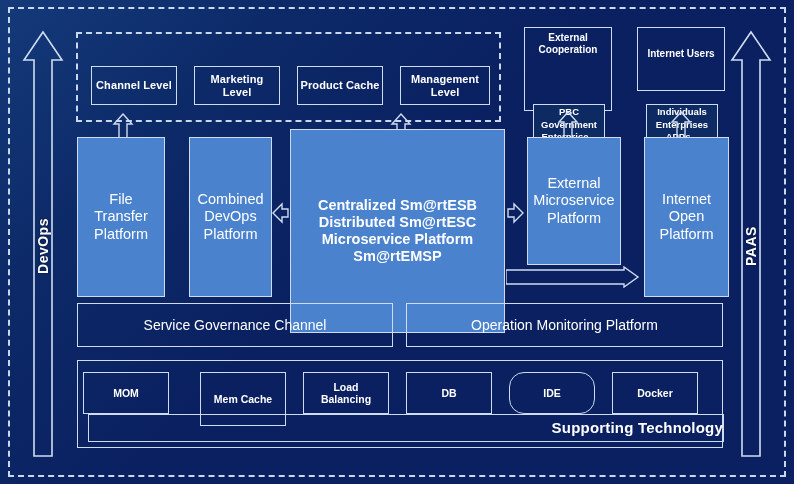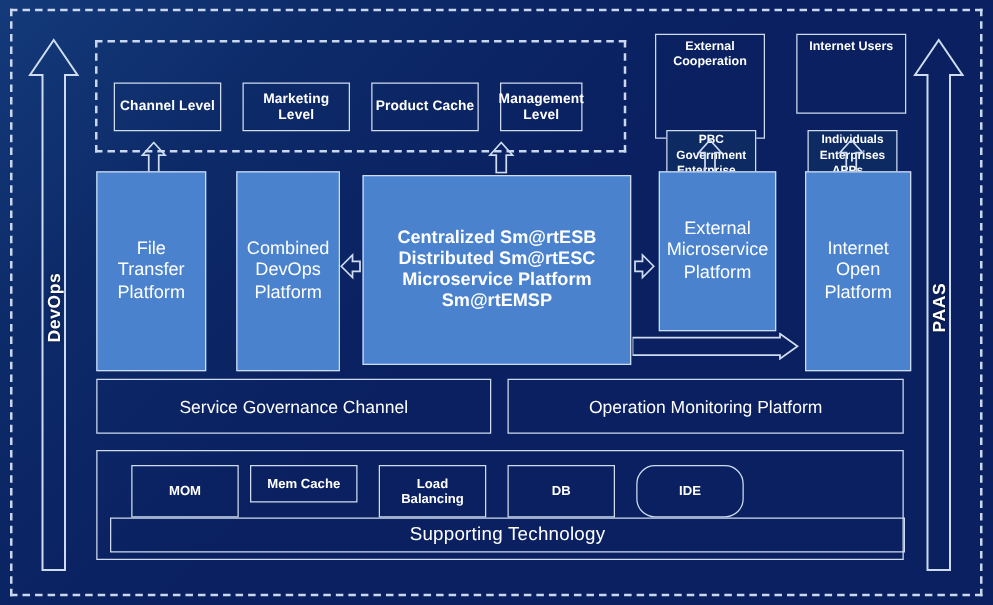--- a/index.html
+++ b/index.html
@@ -48,21 +48,21 @@
     border: 1.5px solid #cfdcf0;
     background: #0d2a63;
     margin-top: 40px;
   }
   .t-head   { font-weight: bold; font-size: 11px; letter-spacing: .1px; }
   .t-small  { font-size: 10px; font-weight: bold; }
   .t-plat   { font-size: 14.5px; font-weight: normal; }
   .t-esb    { font-size: 14.5px; font-weight: bold; }
   .t-gov    { font-size: 14px; font-weight: normal; }
   .t-tech   { font-size: 10.5px; font-weight: bold; }
-  .t-sup    { font-size: 15px; font-weight: normal; letter-spacing: .2px; }
+  .t-sup    { font-size: 15px; font-weight: bold; letter-spacing: .2px; justify-content: flex-end; }
   .t-tiny   { font-size: 9.5px; font-weight: bold; line-height: 1.35; }
 
   
   .side-arrow {
     position: absolute;
   }
   .side-arrow svg { display: block; }
   .side-label {
     position: absolute;
     color: #ffffff;
@@ -104,30 +104,30 @@
 
   <div class="box outline-box t-head" style="left:91px; top:66px; width:86px; height:39px;">
     <span>Channel Level</span>
   </div>
   <div class="box outline-box t-head" style="left:194px; top:66px; width:86px; height:39px;">
     <span>Marketing Level</span>
   </div>
   <div class="box outline-box t-head" style="left:297px; top:66px; width:86px; height:39px;">
     <span>Product Cache</span>
   </div>
-  <div class="box outline-box t-head" style="left:400px; top:66px; width:66px; height:39px;">
+  <div class="box outline-box t-head" style="left:400px; top:66px; width:90px; height:39px;">
     <span>Management Level</span>
   </div>
 
   <div class="box outline-box" style="left:524px; top:27px; width:88px; height:84px; flex-direction:column; justify-content:flex-start; padding-top:4px;">
     <span class="t-small" style="display:block; width:100%;">External Cooperation</span>
     <span class="box navy-box t-tiny" style="position:absolute; left:8px; top:36px; width:72px; height:42px; padding:2px 3px;">PBC Government Enterprise...</span>
   </div>
 
-  <div class="box outline-box" style="left:637px; top:27px; width:88px; height:64px; flex-direction:column; justify-content:flex-start; padding-top:4px;">
+  <div class="box outline-box" style="left:637px; top:27px; width:88px; height:64px; flex-direction:column; justify-content:flex-start; padding-top:20px;">
     <span class="t-small" style="display:block; width:100%;">Internet Users</span>
     <span class="box navy-box t-tiny" style="position:absolute; left:8px; top:36px; width:72px; height:42px; padding:2px 3px;">Individuals Enterprises APPs...</span>
   </div>
 
   <div class="conn" style="left:112px; top:113px; width:22px; height:26px;">
     <svg width="22" height="26" viewBox="0 0 22 26">
       <polygon points="11,1 20,11 15,11 15,25 7,25 7,11 2,11" fill="none" stroke="#cfdcf0" stroke-width="1.4"></polygon>
     </svg>
   </div>
   <div class="conn" style="left:390px; top:113px; width:22px; height:26px;">
@@ -153,21 +153,21 @@
   <div class="box solid-blue t-plat" style="left:189px; top:137px; width:83px; height:160px;">
     <span style="padding:0 5px;">Combined DevOps Platform</span>
   </div>
 
   <div class="conn" style="left:271px; top:200px; width:18px; height:26px;">
     <svg width="18" height="26" viewBox="0 0 18 26">
       <polygon points="2,13 11,4 11,9 17,9 17,17 11,17 11,22" fill="none" stroke="#cfdcf0" stroke-width="1.4"></polygon>
     </svg>
   </div>
 
-  <div class="box solid-blue" style="left:290px; top:140px; width:215px; height:152px; flex-direction:column;">
+  <div class="box solid-blue" style="left:290px; top:129px; width:215px; height:204px; flex-direction:column;">
     <span class="t-esb">Centralized Sm@rtESB</span>
     <span class="t-esb">Distributed Sm@rtESC</span>
     <span class="t-esb">Microservice Platform Sm@rtEMSP</span>
   </div>
 
   <div class="conn" style="left:507px; top:200px; width:18px; height:26px;">
     <svg width="18" height="26" viewBox="0 0 18 26">
       <polygon points="16,13 7,4 7,9 1,9 1,17 7,17 7,22" fill="none" stroke="#cfdcf0" stroke-width="1.4"></polygon>
     </svg>
   </div>
@@ -188,33 +188,36 @@
 
   <div class="box outline-box t-gov" style="left:77px; top:303px; width:316px; height:44px;">
     <span>Service Governance Channel</span>
   </div>
   <div class="box outline-box t-gov" style="left:406px; top:303px; width:317px; height:44px;">
     <span>Operation Monitoring Platform</span>
   </div>
 
   <div class="box outline-box" style="left:77px; top:360px; width:646px; height:88px;"></div>
 
-  <div class="box outline-box t-tech" style="left:105px; top:372px; width:86px; height:42px;">
+  <div class="box outline-box t-tech" style="left:83px; top:372px; width:86px; height:42px;">
     <span>MOM</span>
   </div>
-  <div class="box outline-box t-tech" style="left:200px; top:372px; width:86px; height:30px;">
+  <div class="box outline-box t-tech" style="left:200px; top:372px; width:86px; height:54px;">
     <span style="padding:0 4px;">Mem Cache</span>
   </div>
   <div class="box outline-box t-tech" style="left:303px; top:372px; width:86px; height:42px;">
     <span style="padding:0 4px;">Load Balancing</span>
   </div>
   <div class="box outline-box t-tech" style="left:406px; top:372px; width:86px; height:42px;">
     <span>DB</span>
   </div>
   <div class="box outline-box t-tech" style="left:509px; top:372px; width:86px; height:42px;border-radius:15px;">
     <span>IDE</span>
   </div>
+  <div class="box outline-box t-tech" style="left:612px; top:372px; width:86px; height:42px;">
+    <span>Docker</span>
+  </div>
 
   <div class="box outline-box t-sup" style="left:88px; top:414px; width:636px; height:28px;">
     <span>Supporting Technology</span>
   </div>
 
 </div>
 
 </body></html>

